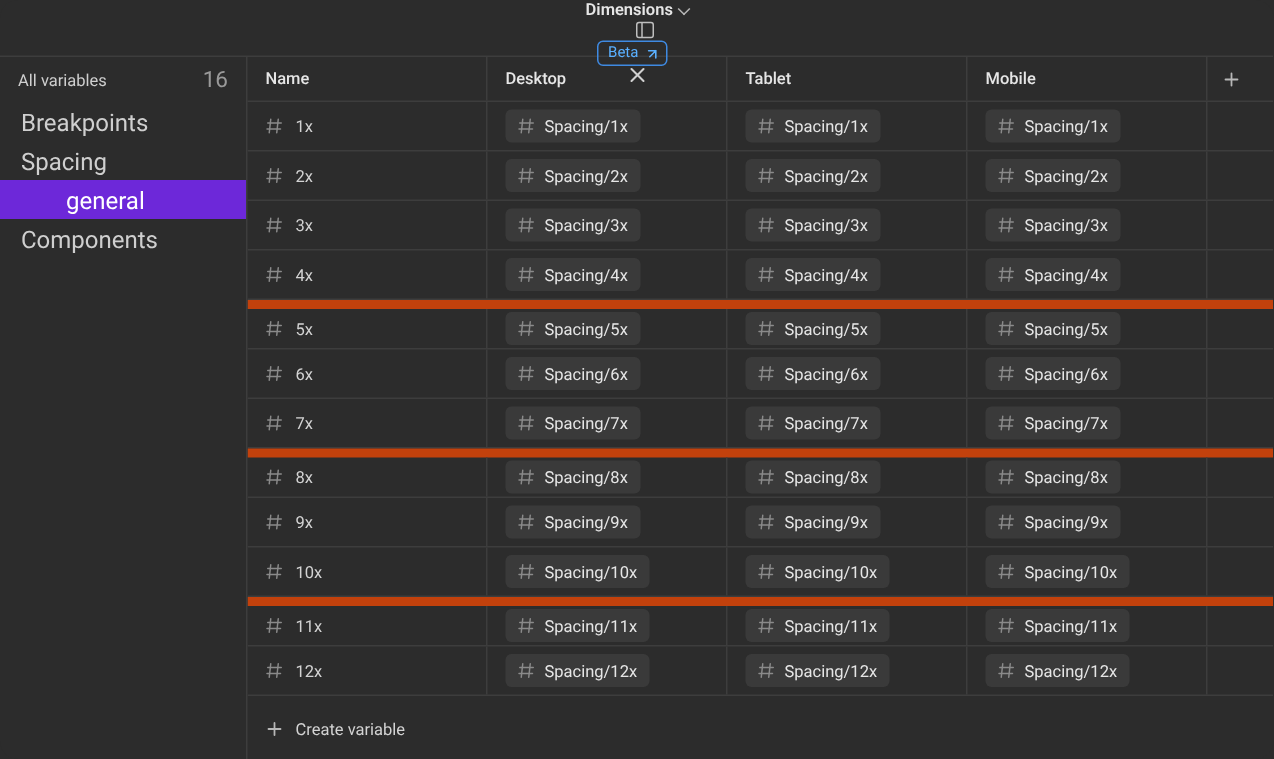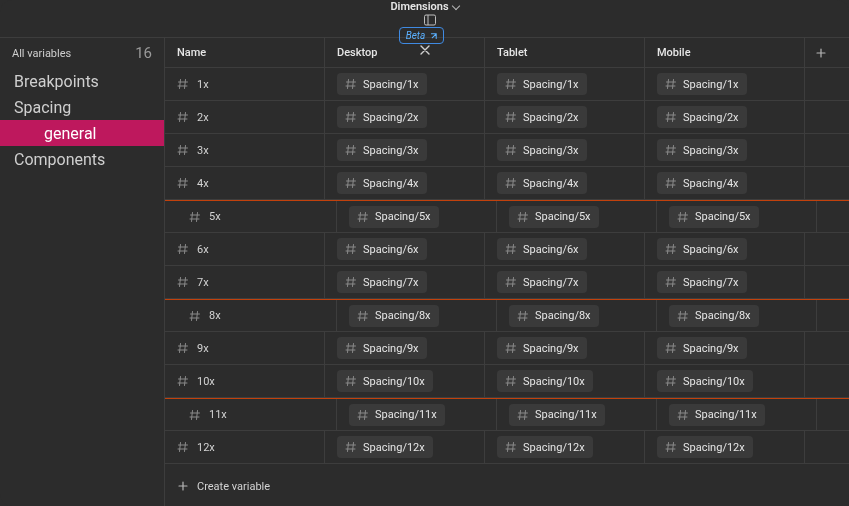--- a/index.html
+++ b/index.html
@@ -5,29 +5,29 @@
 * { margin: 0; padding: 0; box-sizing: border-box; }
 html, body { width: 849px; height: 506px; background: #2c2c2c; font-family: -apple-system, BlinkMacSystemFont, "Segoe UI", Roboto, Helvetica, Arial, sans-serif; color: #cccccc; overflow: hidden; }
 .app { display: flex; flex-direction: column; width: 100%; height: 100%; background:#2c2c2c; border-radius: 12px; overflow:hidden; }
 .header { display:flex; align-items:center; height:38px; padding:0 10px; border-bottom:1px solid #3d3d3d;flex-direction:column; }
 .header-left { display:flex; align-items:center; gap:4px; cursor:pointer; }
 .header-title { font-size:11px; font-weight:600; color:#e6e6e6; }
 .chev { width:6px; height:6px; border-right:1.2px solid #b7b7b7; border-bottom:1.2px solid #b7b7b7; transform:rotate(45deg); margin-top:-2px; }
 .header-divider { width:10px; }
 .header-panel-toggle { margin-left:10px; display:flex; align-items:center; justify-content:center; width:20px; height:20px; border-radius:3px; }
 .header-spacer { flex:1; }
-.beta { display:flex; align-items:flex-end; gap:4px; border:1px solid #3f8ae2; color:#5ab0ff; font-size:10px; padding:2px 6px; border-radius:4px; margin-right:6px; cursor:pointer;font-style:italic; }
+.beta { display:flex; align-items:flex-end; gap:4px; border:1px solid #3f8ae2; color:#5ab0ff; font-size:10px; padding:2px 6px; border-radius:4px; margin-right:6px; cursor:pointer; }
 .close-btn { width:20px; height:20px; display:flex; align-items:center; justify-content:center; cursor:pointer; color:#d0d0d0; }
 .body { flex:1; display:flex; min-height:0; }
 .sidebar { width:165px; border-right:1px solid #3d3d3d; display:flex; flex-direction:column; }
 .sidebar-header { display:flex; align-items:center; justify-content:space-between; height:30px; padding:0 12px; font-size:11px; color:#cfcfcf; }
 .sidebar-count { color:#9a9a9a; font-size:15px; }
 .side-item { height:26px; display:flex; align-items:center; padding-left:14px; font-size:16px; color:#cfcfcf; cursor:pointer; }
 .side-item.child { padding-left:28px; }
-.side-item.selected { background:#be185d; color:#ffffff;padding-left:44px; }
+.side-item.selected { background:#6d28d9; color:#ffffff;padding-left:44px; }
 .main { flex:1; display:flex; flex-direction:column; min-width:0; }
 .thead { display:flex; height:30px; border-bottom:1px solid #3d3d3d; }
 .col { border-right:1px solid #3d3d3d; display:flex; align-items:center; }
 .col-name { width:160px; padding-left:12px; }
 .col-mode { width:160px; padding-left:12px; }
 .col-add { width:32px; border-right:none; justify-content:center; }
 .thead .col { font-size:11px; color:#e6e6e6; font-weight:500; }
 .rows { flex:1; overflow:auto; }
 .row { display:flex; height:33px; border-bottom:1px solid #3d3d3d; }
 .row .col { font-size:11px; }
@@ -36,21 +36,21 @@
 .rowname { color:#d3d3d3; }
 .chip { display:inline-flex; align-items:center; gap:6px; background:#3a3a3a; border-radius:4px; height:22px; padding:0 8px; cursor:pointer; }
 .chip .hash { color:#8a8a8a; }
 .chip-label { color:#e6e6e6; }
 .footer { height:40px; display:flex; align-items:center; padding-left:12px; gap:8px; }
 .plus { width:12px; height:12px; }
 .footer-label { font-size:11px; color:#d3d3d3; }
 svg { display:block; }
 
 .rows::-webkit-scrollbar { width:0; height:0; }
-.row.grp { border-top:1px solid #c2410c;justify-content:flex-end; }
+.row.grp { border-top:6px solid #c2410c; }
 </style>
 </head>
 <body>
 
 <div class="app">
 
   <div class="header">
     <div class="header-left">
       <span class="header-title">Dimensions</span>
       <span class="chev"></span>

